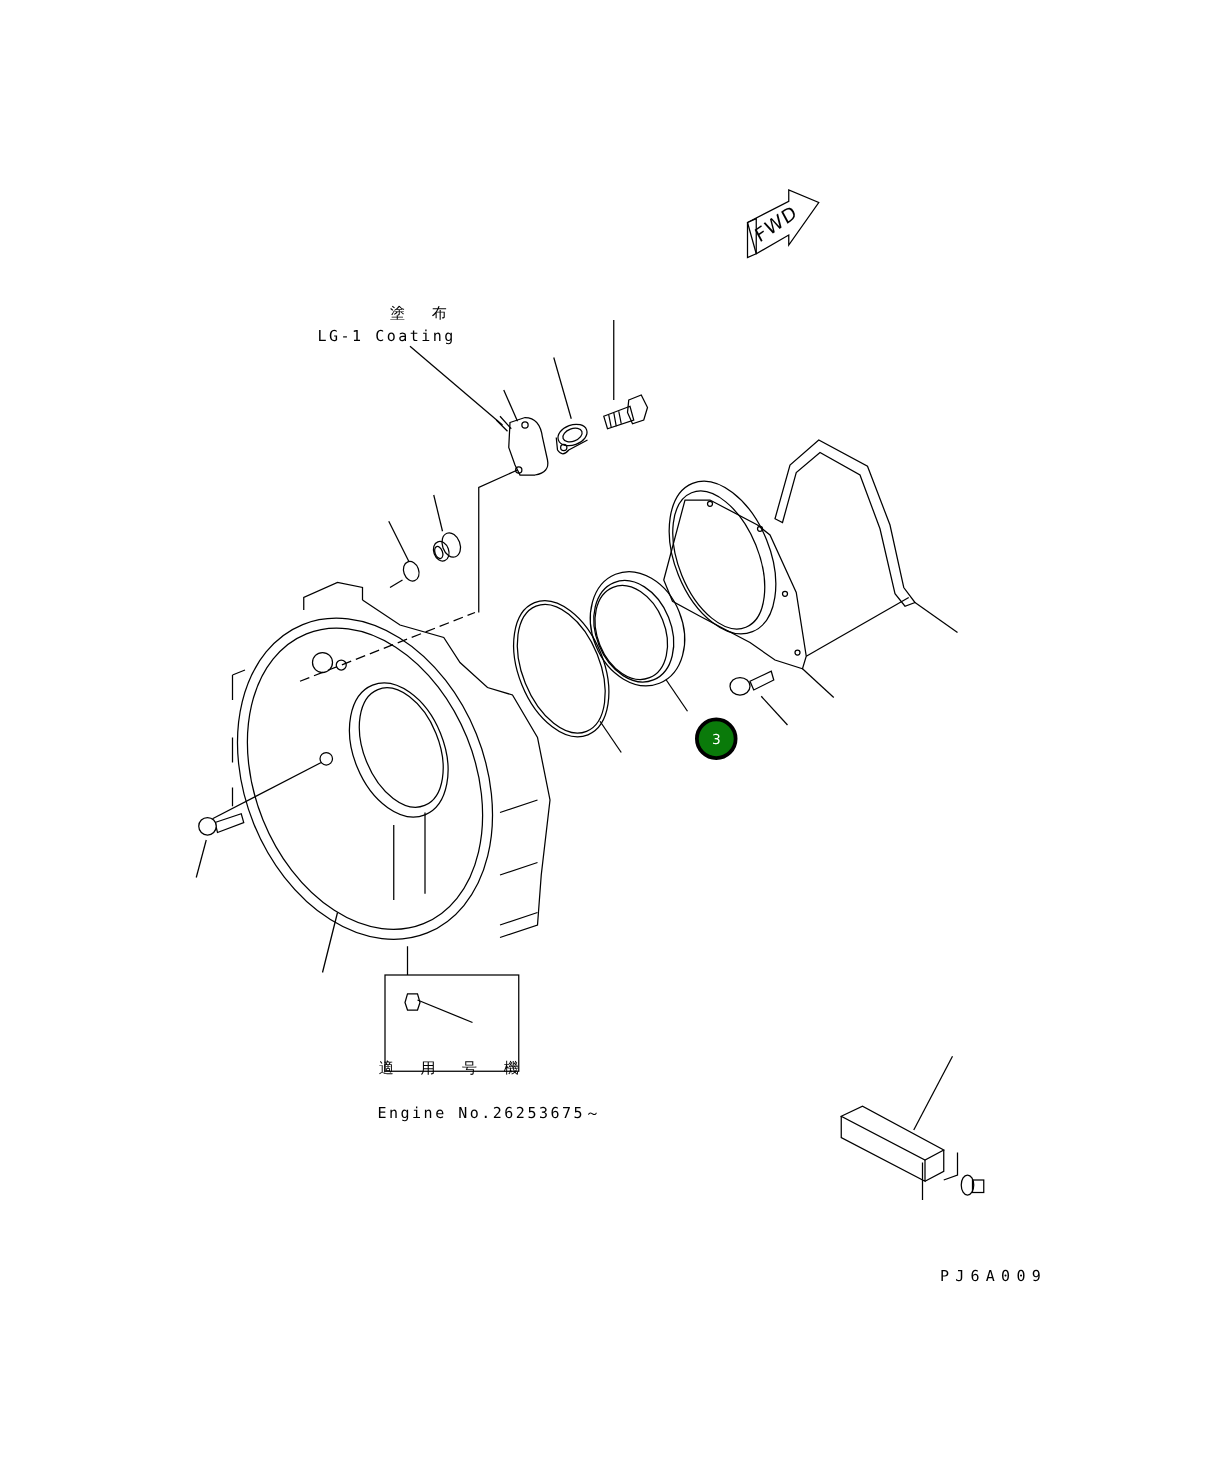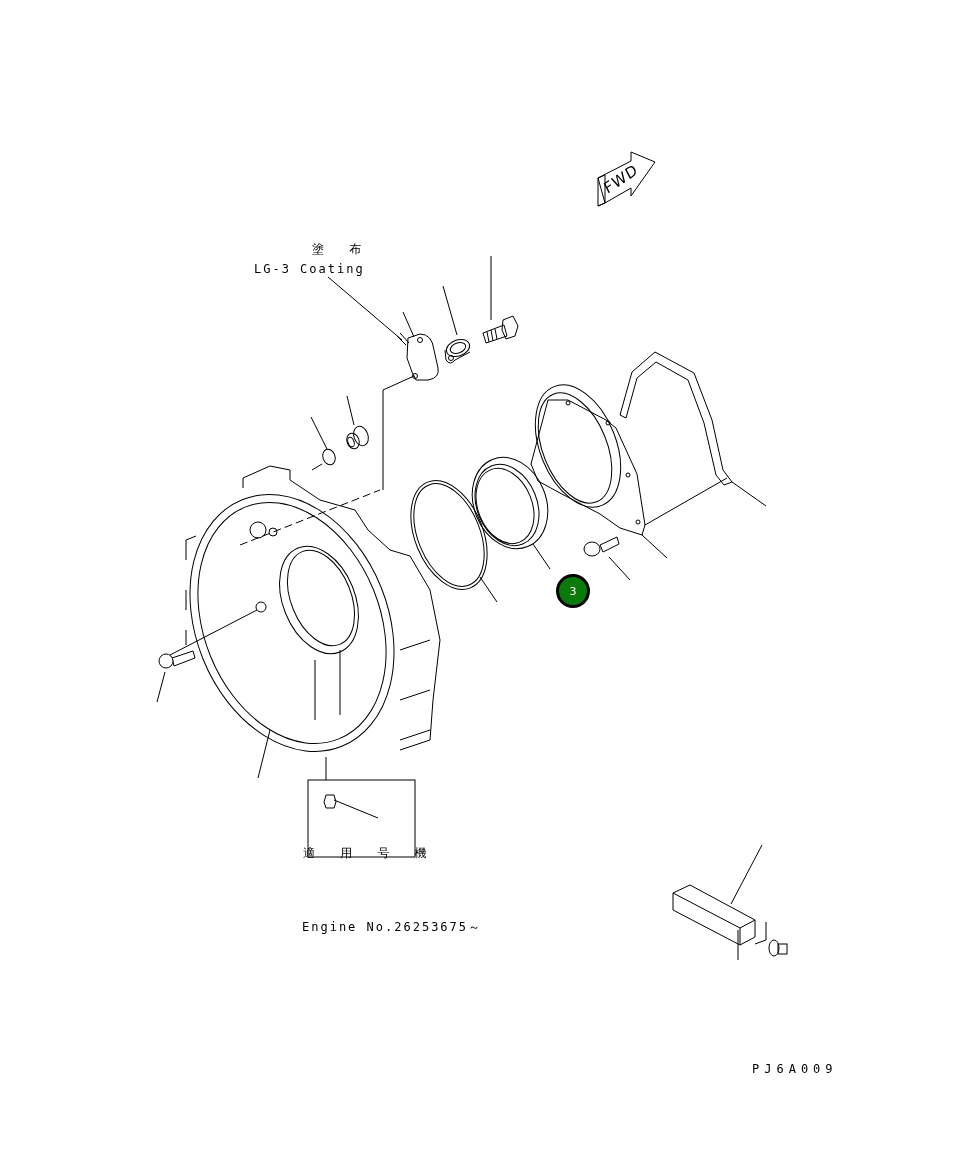--- a/index.html
+++ b/index.html
@@ -4,21 +4,21 @@
 <style>
   html, body { margin: 0; padding: 0; background: #ffffff; }
   body { width: 970px; height: 1174px; position: relative; overflow: hidden;
          font-family: "DejaVu Sans Mono", "Liberation Mono", monospace; }
   #canvas { position: absolute; left: 0; top: 0; width: 970px; height: 1174px; }
   svg { position: absolute; left: 0; top: 0; }
   .ln { stroke: #000; stroke-width: 1; fill: none; }
   .lnf { stroke: #000; stroke-width: 1; fill: #fff; }
   .label { position: absolute; color: #000; font-size: 12px; letter-spacing: 2px;
            white-space: nowrap; line-height: 14px; }
-  .label.jp { letter-spacing: 9px; font-family: Liberation Mono, monospace; font-size: 12px; }
+  .label.jp { letter-spacing: 9px; font-family: Liberation Sans, sans-serif; font-size: 12px; }
   .callout { position: absolute; width: 34px; height: 34px; border-radius: 50%;
              background: #0a7a0a; border: 3px solid #000; box-sizing: border-box;
              color: #fff; font-family: "DejaVu Sans", sans-serif; font-size: 11px;
              display: flex; align-items: center; justify-content: center; cursor: pointer; }
   .fwd-text { position: absolute; font-family: "DejaVu Sans", sans-serif; font-size: 15px;
               transform: rotate(-28deg) skewY(-6deg); letter-spacing: 1px; }
 </style>
 </head>
 <body>
 
@@ -142,23 +142,23 @@
       <path class="ln" d="M738,930 L738,960 M766,922 L766,940 L755,944"></path>
       <ellipse class="ln" cx="774" cy="948" rx="5" ry="8"></ellipse>
       <rect class="ln" x="778" y="944" width="9" height="10"></rect>
       <path class="ln" d="M762,845 L731,904"></path>
     </g>
   </svg>
 
   <div class="fwd-text" style="left:602px; top:170px;">FWD</div>
 
   <div class="label jp" style="left:312px; top:243px;">塗 布</div>
-  <div class="label" style="left:254px; top:262px;">LG-3 Coating</div>
+  <div class="label" style="left:254px; top:262px;">LG-1 Coating</div>
 
   <div class="label jp" style="left:303px; top:847px;">適 用 号 機</div>
-  <div class="label" style="left:302px; top:920px;">Engine No.26253675～</div>
+  <div class="label" style="left:302px; top:883px;">Engine No.26253675～</div>
 
   <div class="callout" style="left:556px; top:574px;">
     <span>3</span>
   </div>
 
-  <div class="label" style="left:752px; top:1014px; letter-spacing:5px;margin-top:48px;">PJ6A009</div>
+  <div class="label" style="left:752px; top:1014px; letter-spacing:5px;">PJ6A009</div>
 </div>
 
 </body></html>

